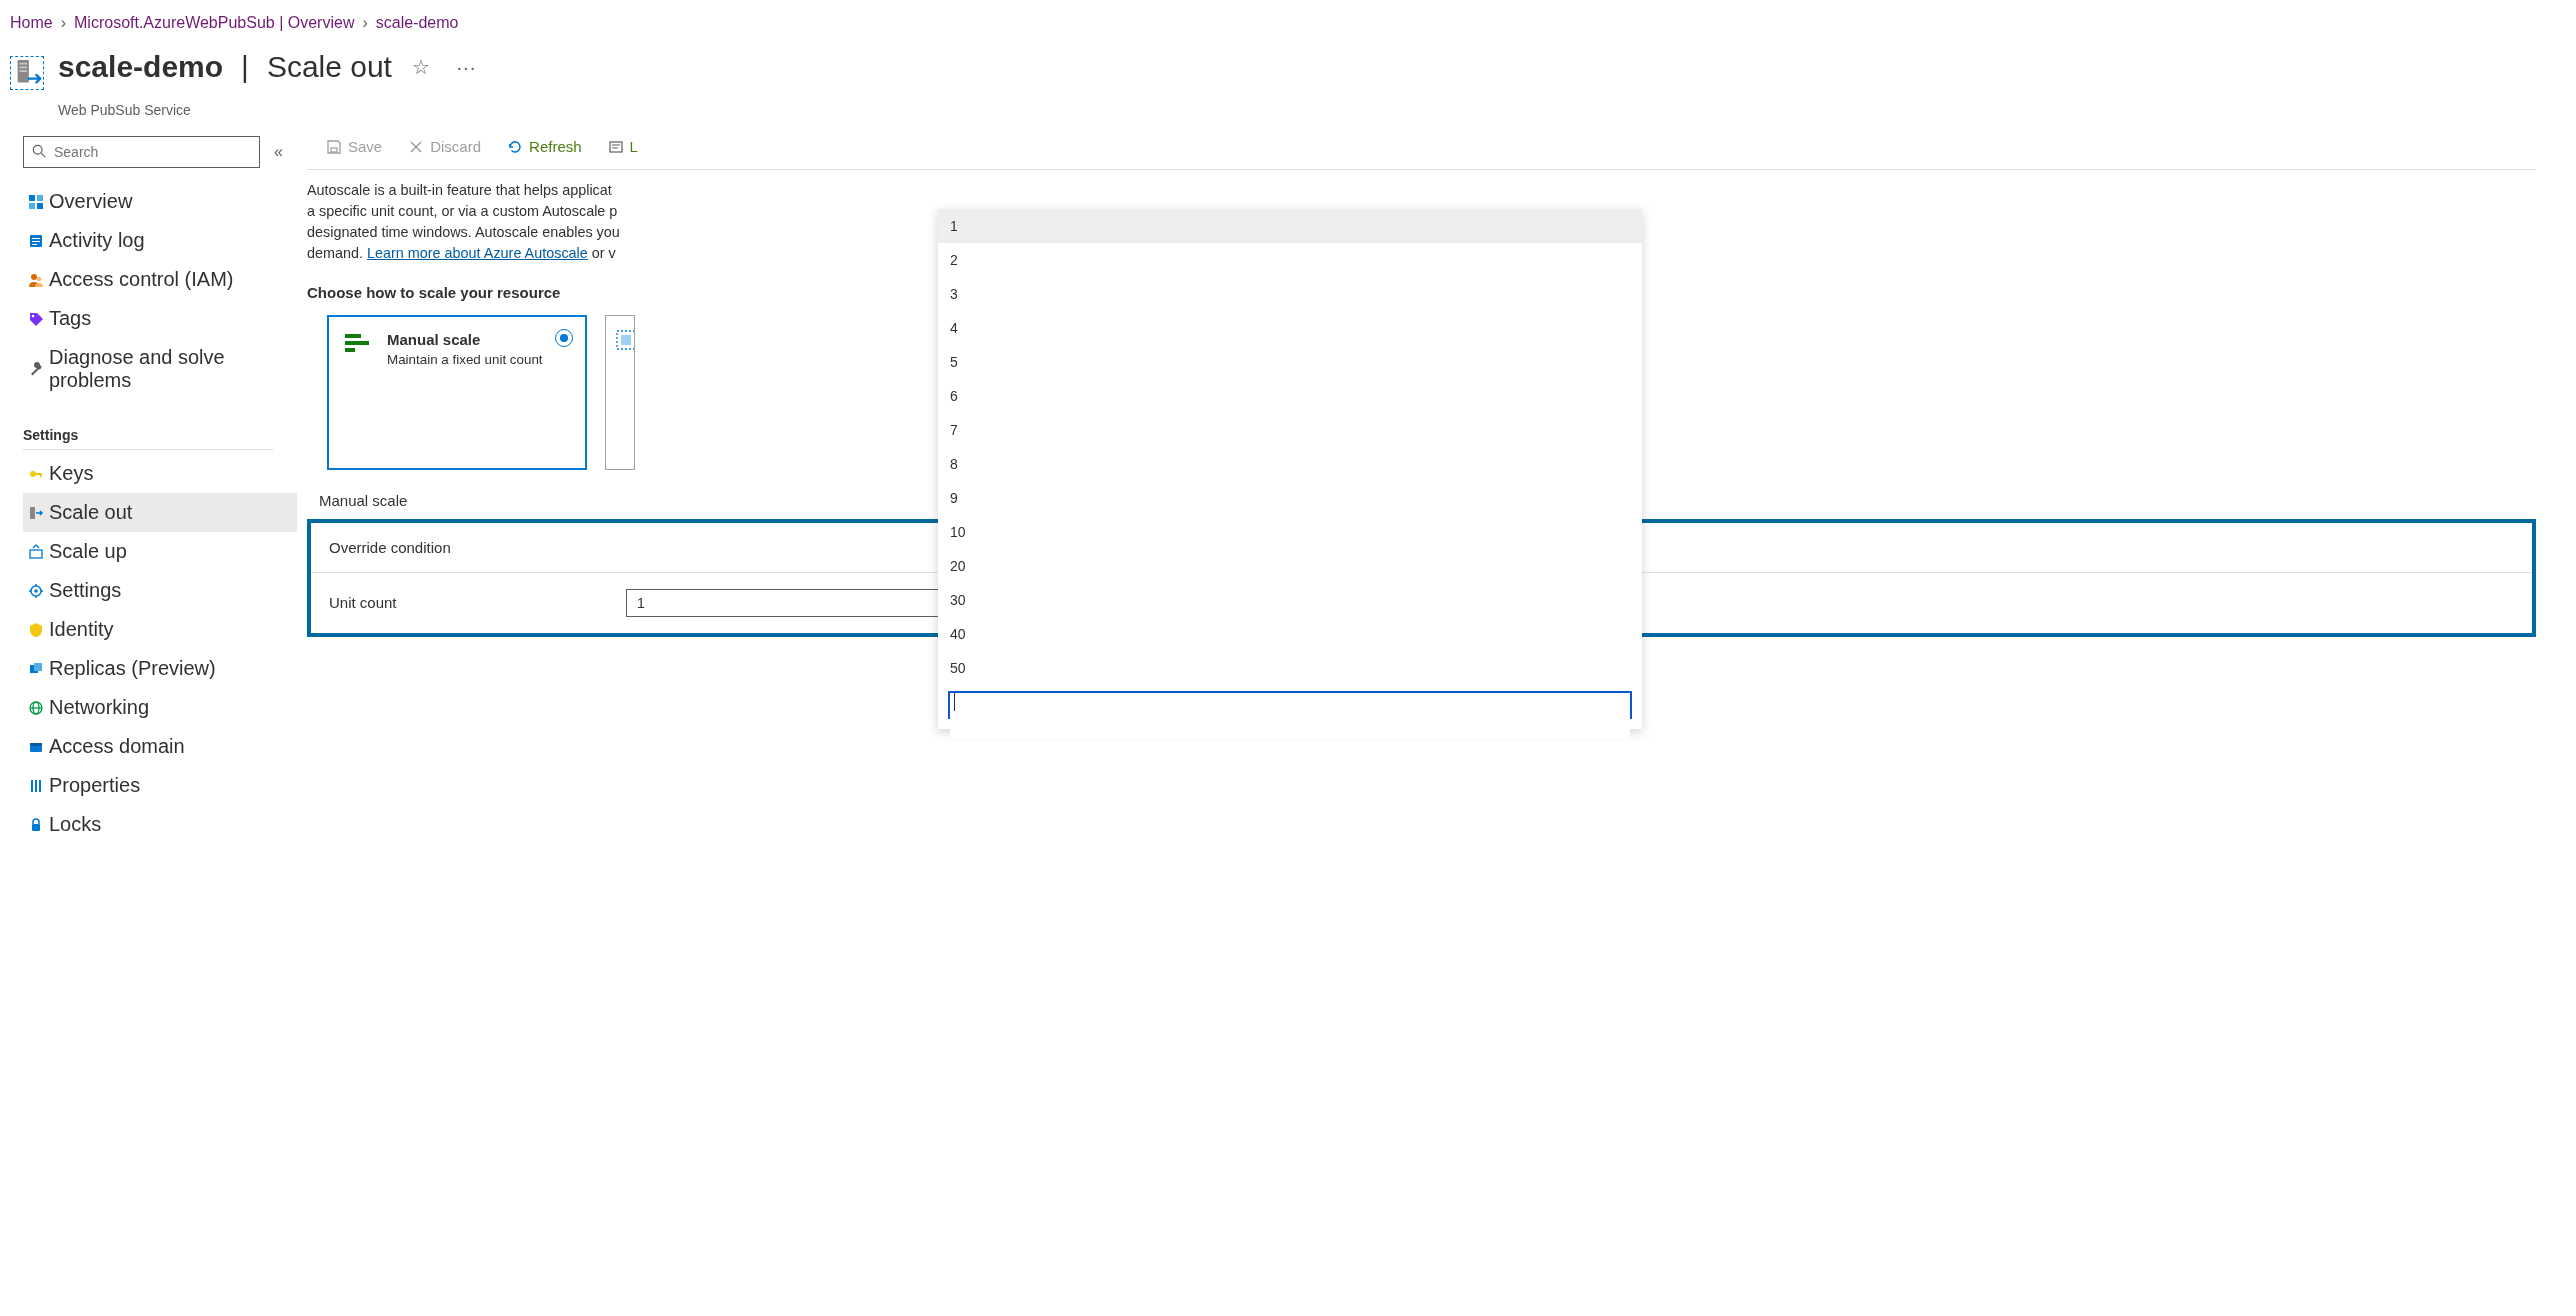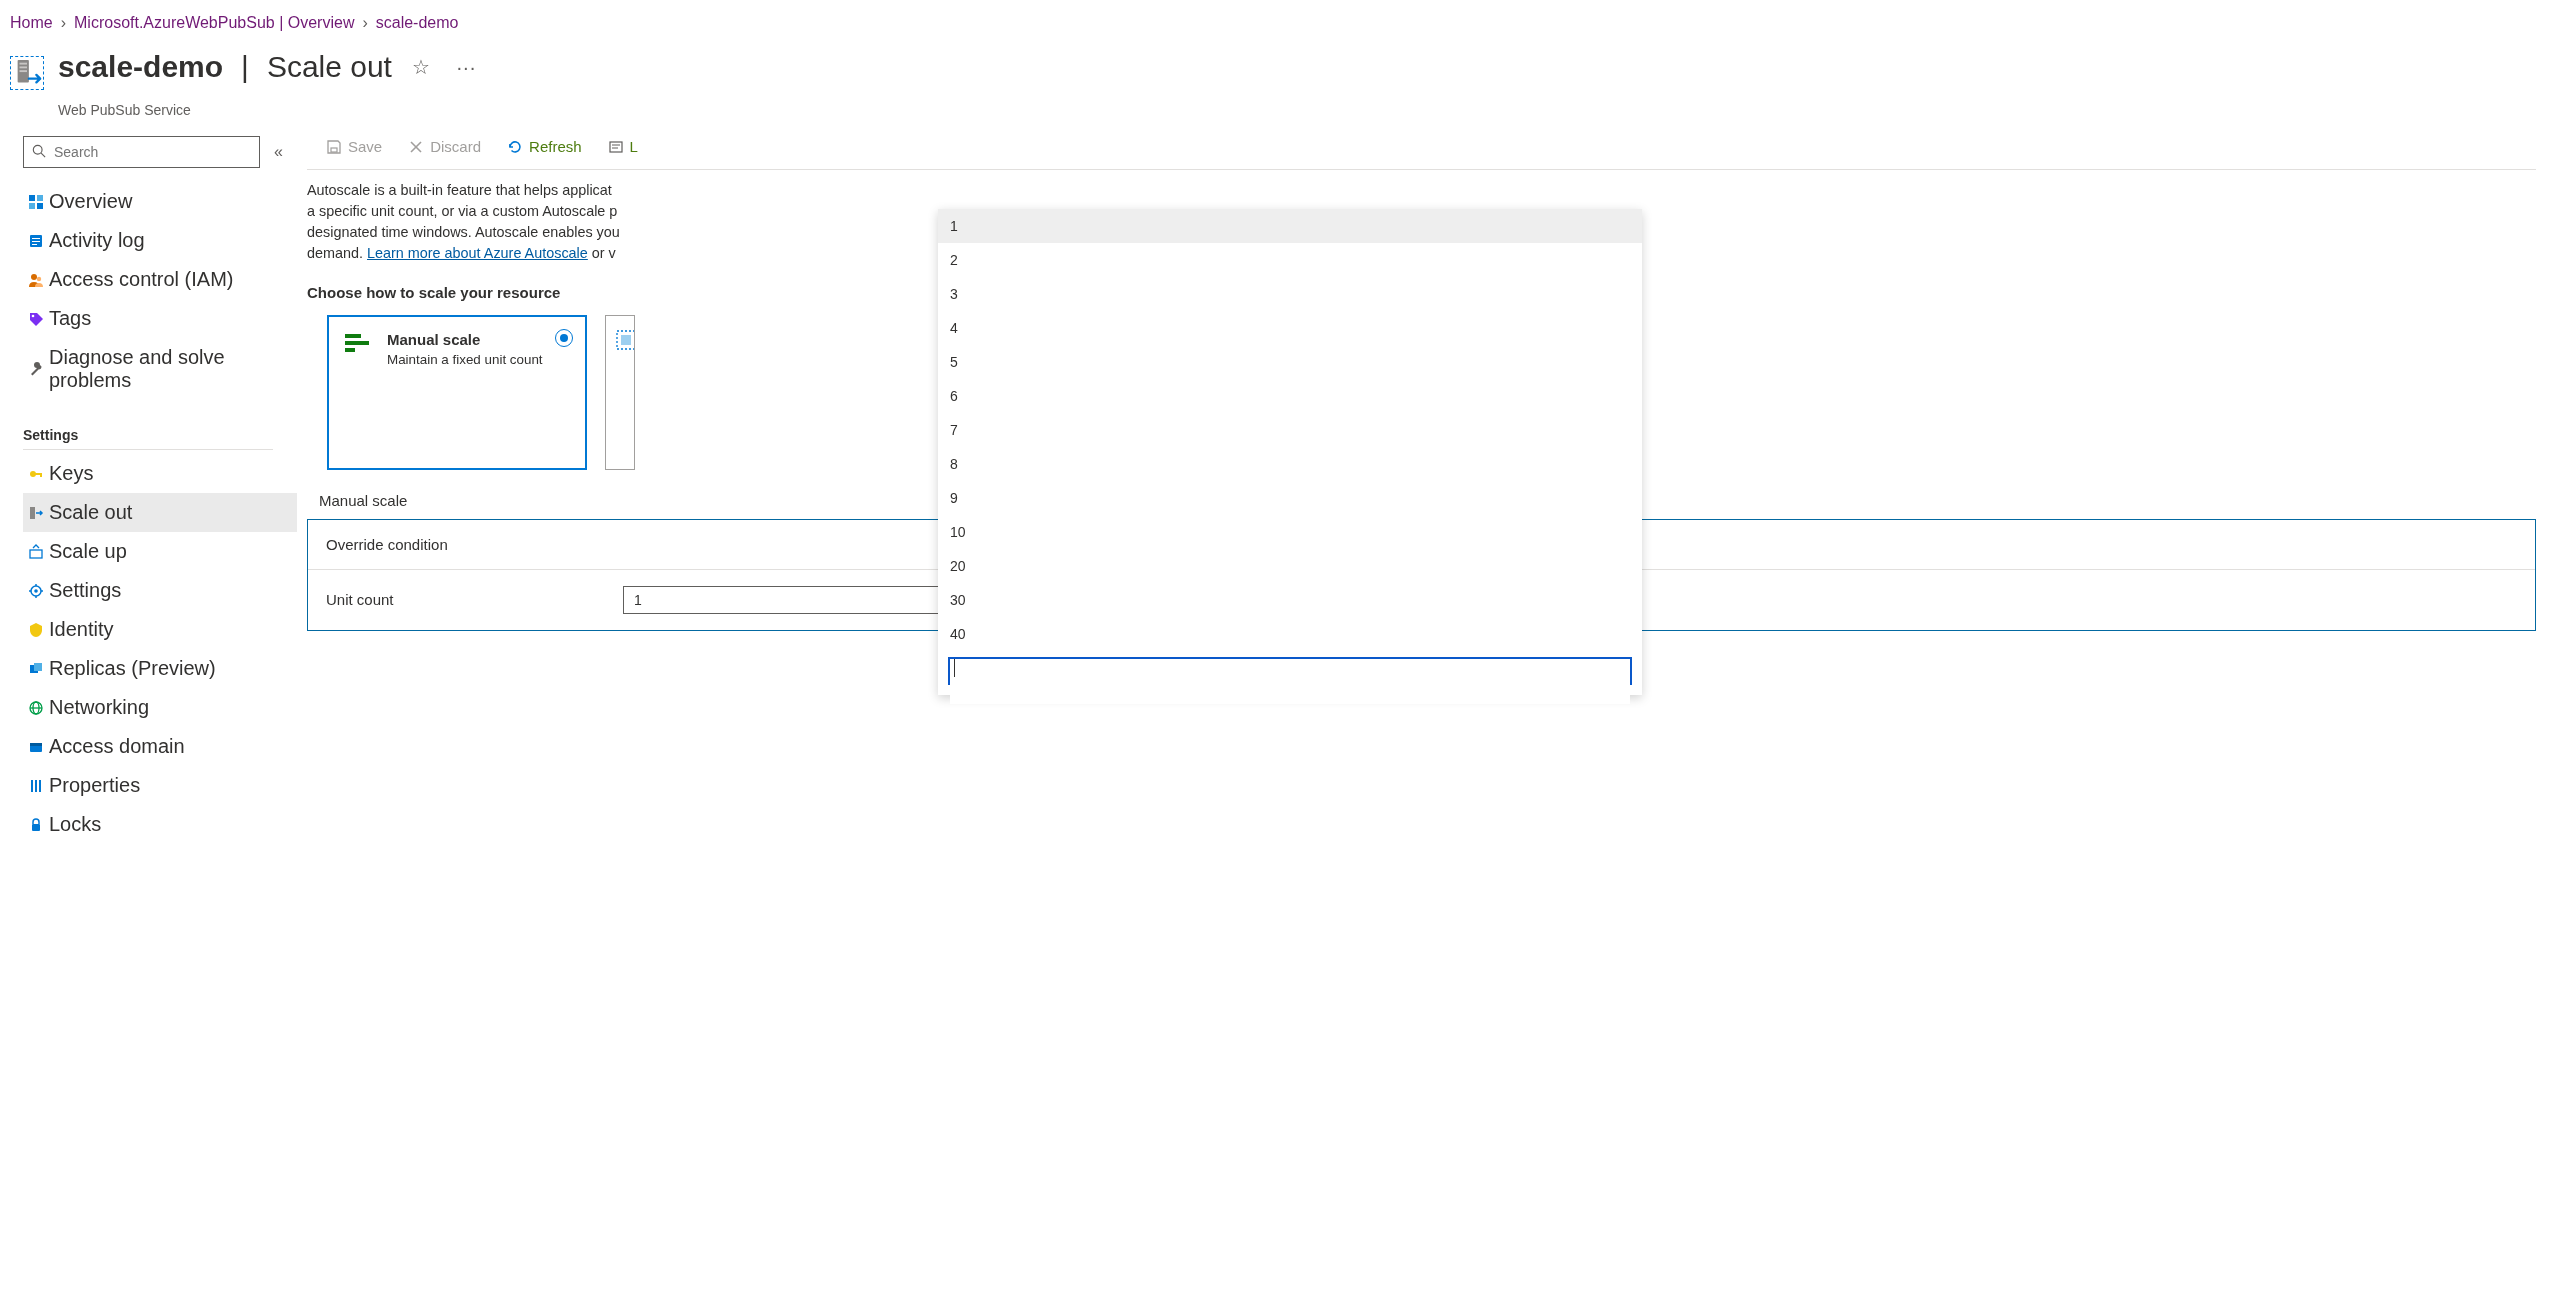--- a/index.html
+++ b/index.html
@@ -138,21 +138,21 @@
   .radio-ring {
     position:absolute; top:12px; right:12px;
     width:18px; height:18px; border-radius:50%;
     border:1.5px solid #0078d4;
     display:flex; align-items:center; justify-content:center;
   }
   .radio-ring .dot { width:8px; height:8px; border-radius:50%; background:#0078d4;}
   .scale-card.clip { width:30px; overflow:hidden; border:1px solid #a19f9d; padding:14px 0 14px 10px;}
 
   .form-section-title { font-size:15px; margin:22px 0 10px 12px; }
-  .form-box { border:1px solid #0369a1; }
+  .form-box { border:4px solid #0369a1; }
   .form-row {
     display:flex; align-items:center;
     padding:16px 18px;
   }
   .form-row + .form-row { border-top:1px solid #e1dfdd; }
   .form-label { width:297px; font-size:15px;}
   .form-control { flex:1; position:relative;}
   .dropdown-ctl {
     border:1px solid #605e5c;
     height:28px;
@@ -512,20 +512,21 @@
           <div class="dd-item">4</div>
           <div class="dd-item">5</div>
           <div class="dd-item">6</div>
           <div class="dd-item">7</div>
           <div class="dd-item">8</div>
           <div class="dd-item">9</div>
           <div class="dd-item">10</div>
           <div class="dd-item">20</div>
           <div class="dd-item">30</div>
           <div class="dd-item">40</div>
+          <div class="dd-item">50</div>
         </div>
       <div class="dd-filter">
         <span class="caret"></span><input type="text" value="" style="">
       </div>
     </div>
 
   </div>
 </div>
 
 

